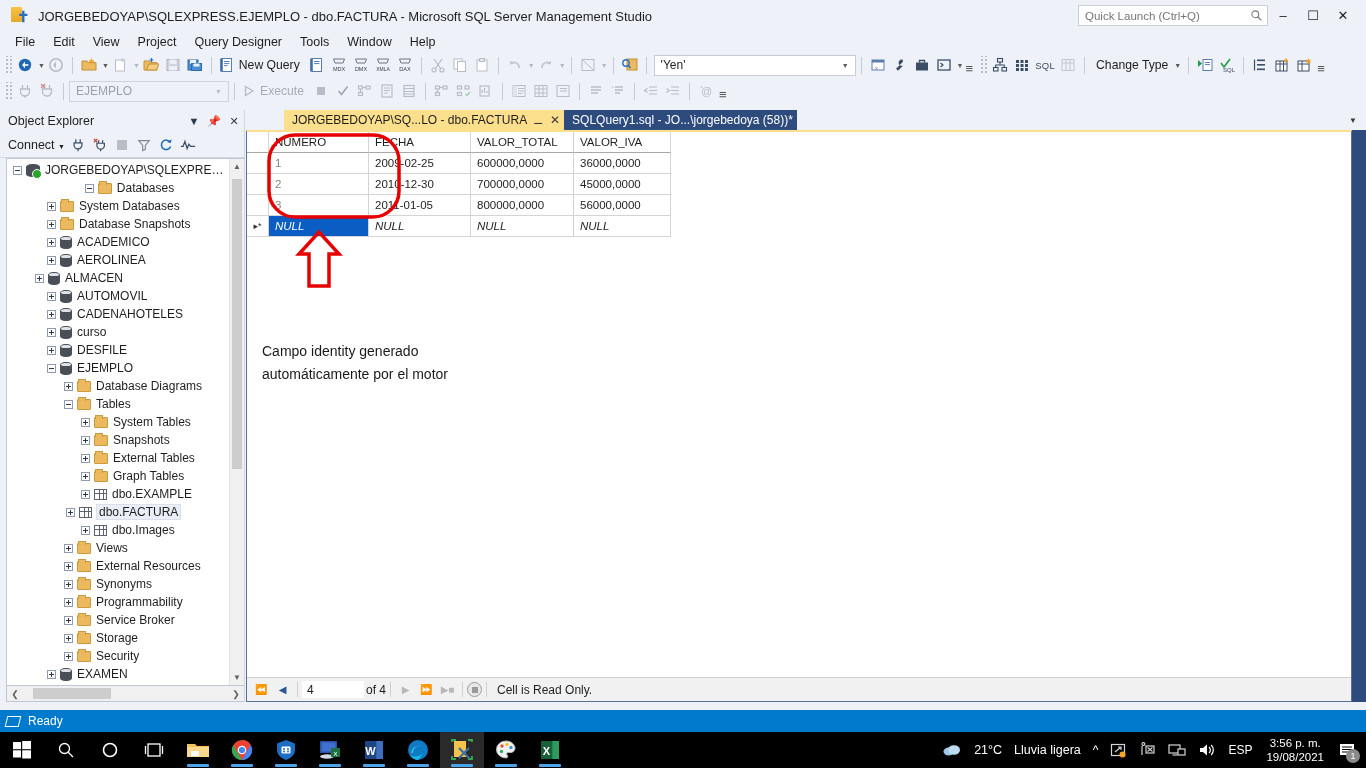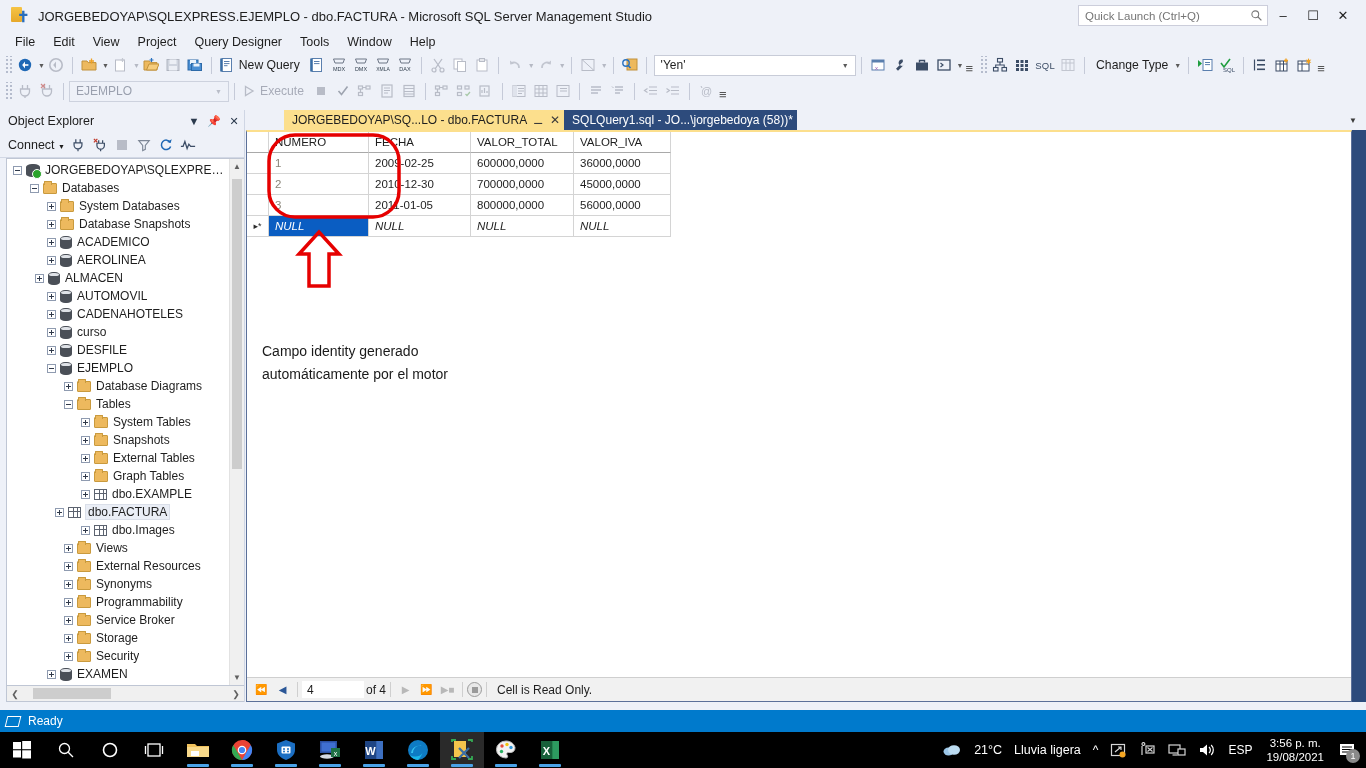--- a/index.html
+++ b/index.html
@@ -811,21 +811,21 @@
           </svg>
       </span>
     </div>
     <div class="oe-body">
       <div class="tree" id="tree">
           <div class="tnode" style="padding-left: 6px;">
             <span class="exp minus"></span>
             <span class="srv"></span>
             <span class="tlabel">JORGEBEDOYAP\SQLEXPRESS (S</span>
           </div>
-          <div class="tnode" style="padding-left: 23px;">
+          <div class="tnode" style="padding-left: 23px; justify-content: center;">
             <span class="exp minus"></span>
             <span class="folder"></span>
             <span class="tlabel">Databases</span>
           </div>
           <div class="tnode" style="padding-left: 40px;">
             <span class="exp plus"></span>
             <span class="folder"></span>
             <span class="tlabel">System Databases</span>
           </div>
           <div class="tnode" style="padding-left: 40px;">
@@ -901,21 +901,21 @@
           <div class="tnode" style="padding-left: 74px;">
             <span class="exp plus"></span>
             <span class="folder"></span>
             <span class="tlabel">Graph Tables</span>
           </div>
           <div class="tnode" style="padding-left: 74px;">
             <span class="exp plus"></span>
             <span class="tbl"></span>
             <span class="tlabel">dbo.EXAMPLE</span>
           </div>
-          <div class="tnode sel" style="padding-left: 48px;">
+          <div class="tnode sel" style="padding-left: 48px; margin-left: 11px;">
             <span class="exp plus"></span>
             <span class="tbl"></span>
             <span class="tlabel">dbo.FACTURA</span>
           </div>
           <div class="tnode" style="padding-left: 74px;">
             <span class="exp plus"></span>
             <span class="tbl"></span>
             <span class="tlabel">dbo.Images</span>
           </div>
           <div class="tnode" style="padding-left: 57px;">

